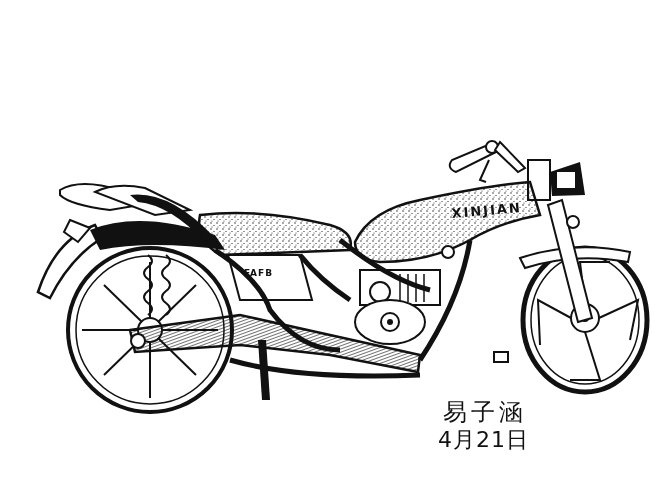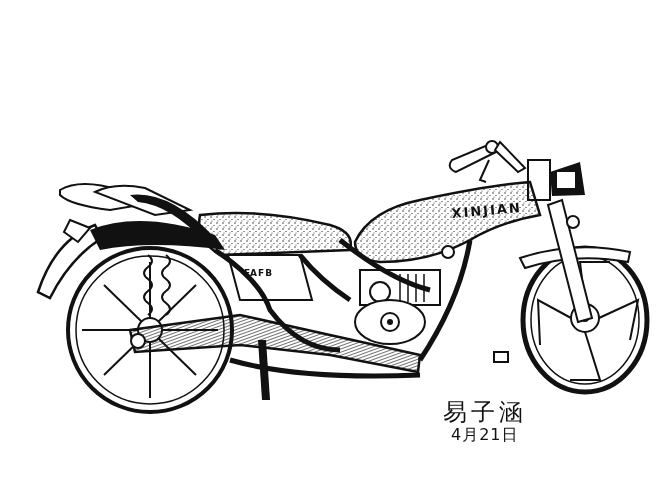--- a/index.html
+++ b/index.html
@@ -2,21 +2,21 @@
 <html><head>
 <meta charset="utf-8">
 <style>
   html, body { margin:0; padding:0; background:#ffffff; }
   body { width:667px; height:500px; position:relative; overflow:hidden; font-family:"DejaVu Sans", sans-serif; }
   .canvas { position:absolute; left:0; top:0; width:667px; height:500px; }
   .tank-text { font-family:"DejaVu Sans", sans-serif; font-weight:bold; font-size:13px; letter-spacing:2px; fill:#111; }
   .engine-text { font-family:"DejaVu Sans", sans-serif; font-weight:bold; font-size:9px; letter-spacing:1px; fill:#111; }
   .sig { position:absolute; color:#111; font-family:"DejaVu Sans", sans-serif; }
   .sig-name { left:443px; top:396px; font-size:24px; letter-spacing:4px; }
-  .sig-date { left:438px; top:425px; font-size:16px; letter-spacing:1px;margin-left:13px; }
+  .sig-date { left:438px; top:425px; font-size:22px; letter-spacing:1px; }
 </style>
 </head>
 <body>
 
 <div class="canvas">
 <svg width="667" height="500" viewBox="0 0 667 500" xmlns="http://www.w3.org/2000/svg">
   <defs>
     <pattern id="stipple" width="6" height="6" patternUnits="userSpaceOnUse">
       <circle cx="1" cy="1" r="0.7" fill="#111"></circle>
       <circle cx="4" cy="3.5" r="0.6" fill="#111"></circle>

